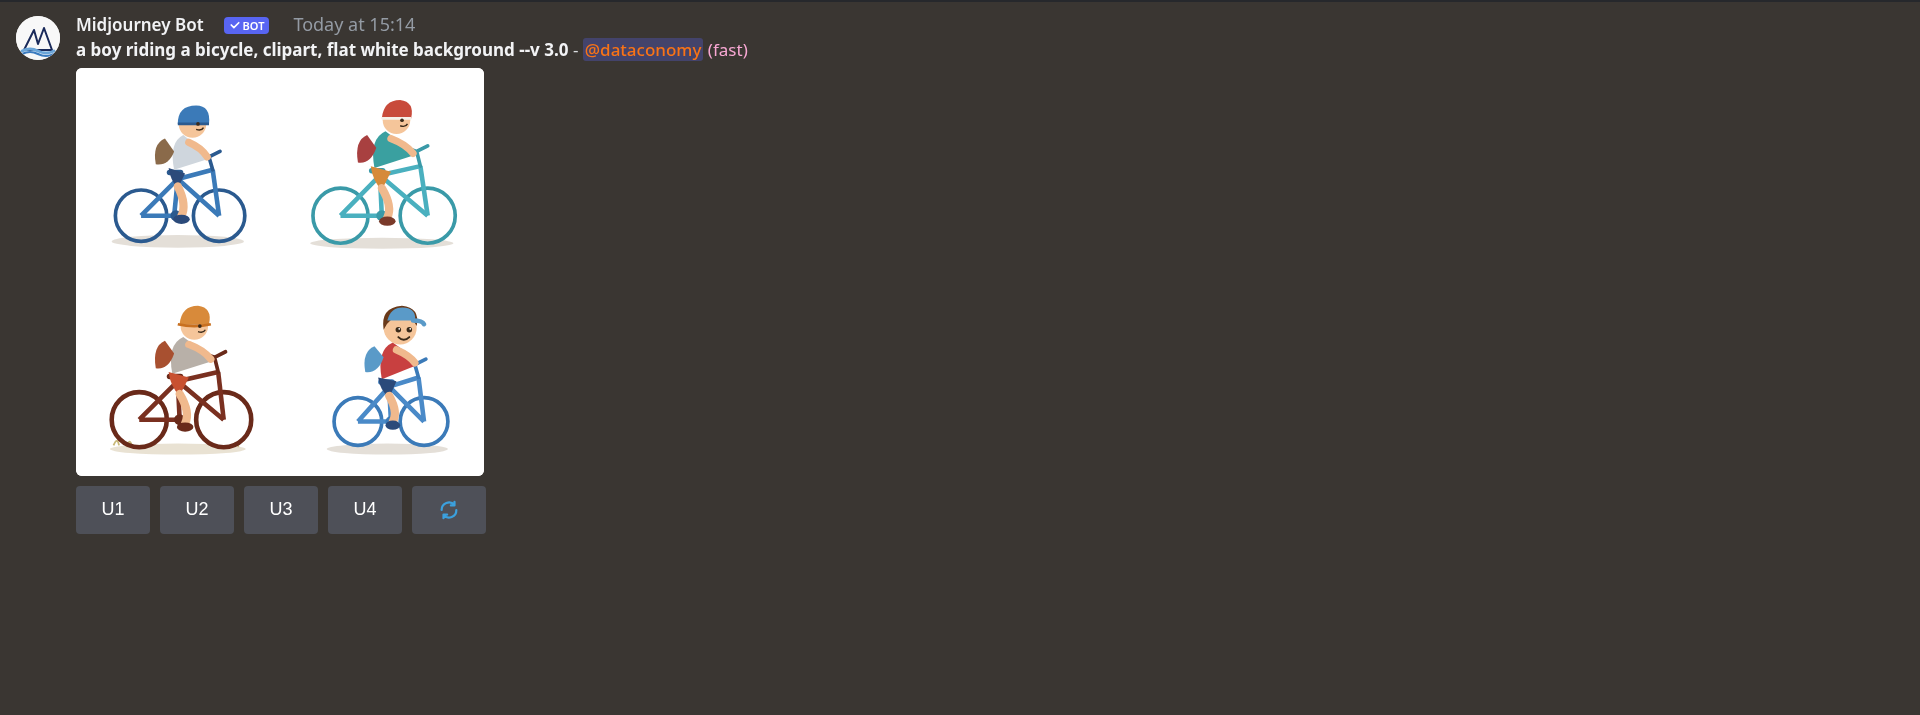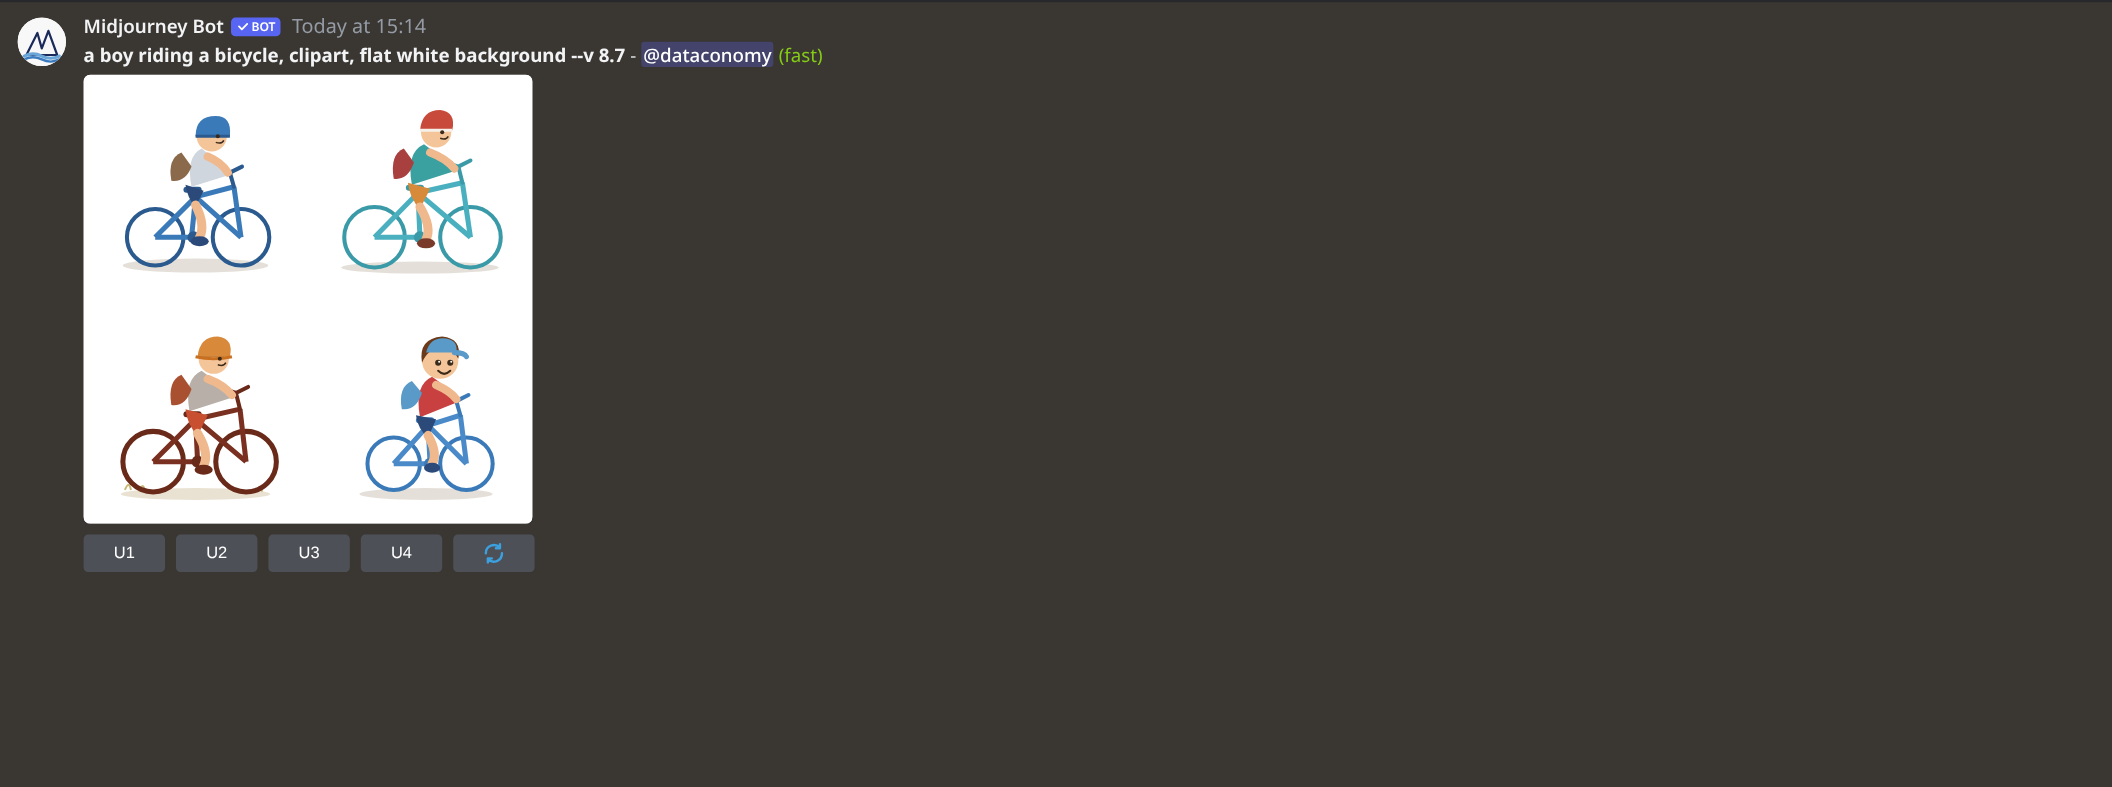--- a/index.html
+++ b/index.html
@@ -22,21 +22,21 @@
       border-radius: 50%;
       background: #f5f5f5;
       flex-shrink: 0;
       margin-right: 16px;
       margin-top: 4px;
       position: relative;
       overflow: hidden;
     }
     .avatar svg { width: 100%; height: 100%; }
     .content { flex: 1; min-width: 0; }
-    .header { display: flex; align-items: baseline; gap: 6px; margin-bottom: 2px; }
+    .header { display: flex; align-items: baseline; gap: 20px; margin-bottom: 2px; }
     .username {
       font-weight: 600;
       font-size: 17px;
       color: #f2f3f5;
     }
     .bot-tag {
       background: #5865f2;
       color: #fff;
       font-size: 11px;
       font-weight: 600;
@@ -56,26 +56,26 @@
       margin-left: 4px;
     }
     .prompt-line {
       font-size: 17px;
       line-height: 1.4;
       color: #dbdee1;
     }
     .prompt-bold { font-weight: 700; color: #f2f3f5; }
     .mention {
       background: rgba(88,101,242,0.3);
-      color: #ffffff;
+      color: #f97316;
       border-radius: 3px;
       padding: 0 2px;
       font-weight: 500;
     }
-    .suffix { color: #84cc16; }
+    .suffix { color: #f9a8d4; }
     .image-grid {
       width: 408px;
       height: 408px;
       background: #fff;
       border-radius: 6px;
       margin-top: 6px;
       display: grid;
       grid-template-columns: 1fr 1fr;
       grid-template-rows: 1fr 1fr;
       overflow: hidden;
@@ -84,26 +84,26 @@
       display: flex;
       align-items: center;
       justify-content: center;
       background: #fff;
     }
     .gen-image svg { width: 90%; height: 90%; }
     .button-rows { margin-top: 10px; display: flex; flex-direction: column; gap: 10px; }
     .button-row { display: flex; gap: 10px; }
     .action-btn {
       width: 74px;
-      height: 34px;
+      height: 48px;
       background: #4e5058;
       border: none;
       border-radius: 4px;
       color: #fff;
-      font-size: 15px;
+      font-size: 18px;
       font-weight: 500;
       cursor: pointer;
       display: flex;
       align-items: center;
       justify-content: center;
     }
     .refresh-icon { width: 22px; height: 22px; }
   </style>
 </head>
 <body>
@@ -122,21 +122,21 @@
       <span class="username">Midjourney Bot</span>
       <span class="bot-tag">
         <svg class="bot-check" viewBox="0 0 16 16">
           <path d="M3 8 L6.5 11.5 L13 5" stroke="#fff" stroke-width="2.2" fill="none" stroke-linecap="round" stroke-linejoin="round"></path>
         </svg>
         <span>BOT</span>
       </span>
       <span class="timestamp">Today at 15:14</span>
     </div>
     <div class="prompt-line">
-      <span class="prompt-bold">a boy riding a bicycle, clipart, flat white background --v 8.7</span><span> - </span><span class="mention">@dataconomy</span><span class="suffix"> (fast)</span>
+      <span class="prompt-bold">a boy riding a bicycle, clipart, flat white background --v 3.0</span><span> - </span><span class="mention">@dataconomy</span><span class="suffix"> (fast)</span>
     </div>
 
     <div class="image-grid">
 
       <div class="gen-image">
         <svg viewBox="0 0 200 200">
           <ellipse cx="100" cy="178" rx="72" ry="7" fill="#d9d2c8" opacity="0.7"></ellipse>
 
           <circle cx="60" cy="150" r="28" fill="none" stroke="#2b5a8f" stroke-width="4"></circle>
           <circle cx="60" cy="150" r="28" fill="none" stroke="#2b5a8f" stroke-width="1" stroke-dasharray="2 6" transform="rotate(10 60 150)"></circle>

